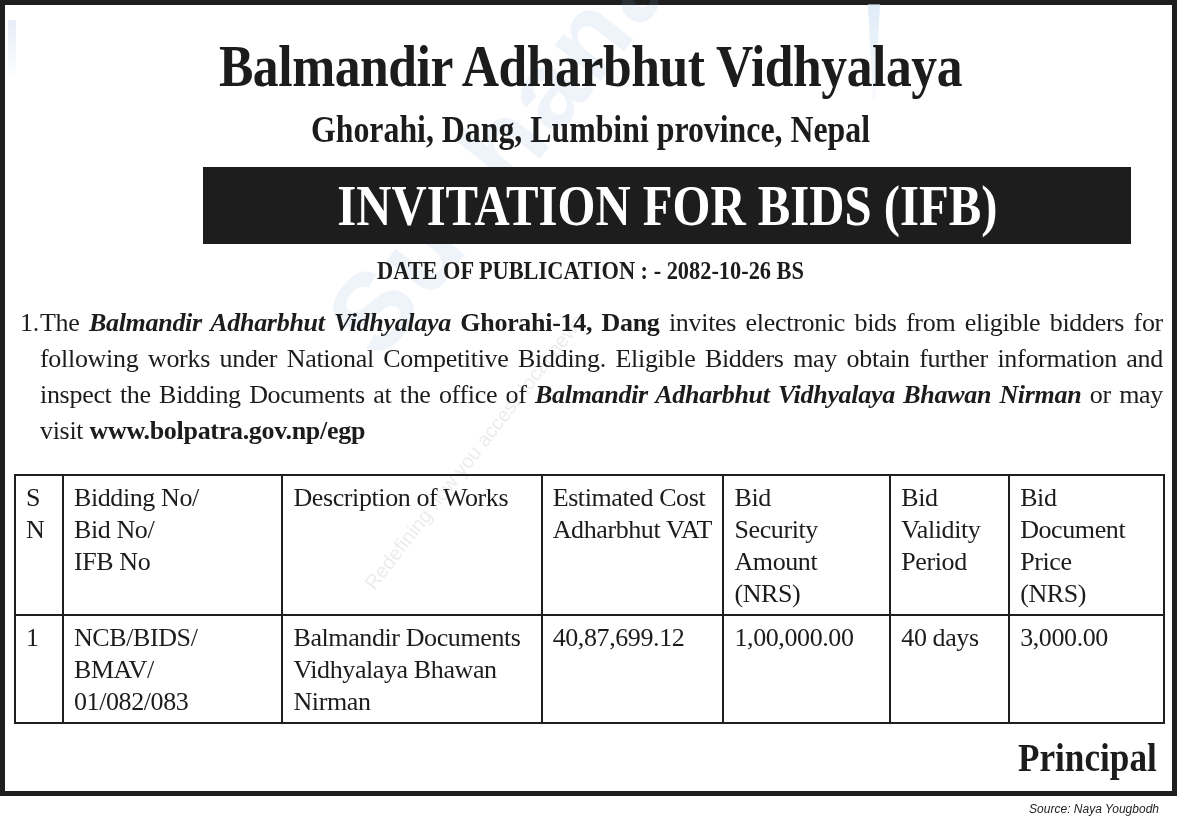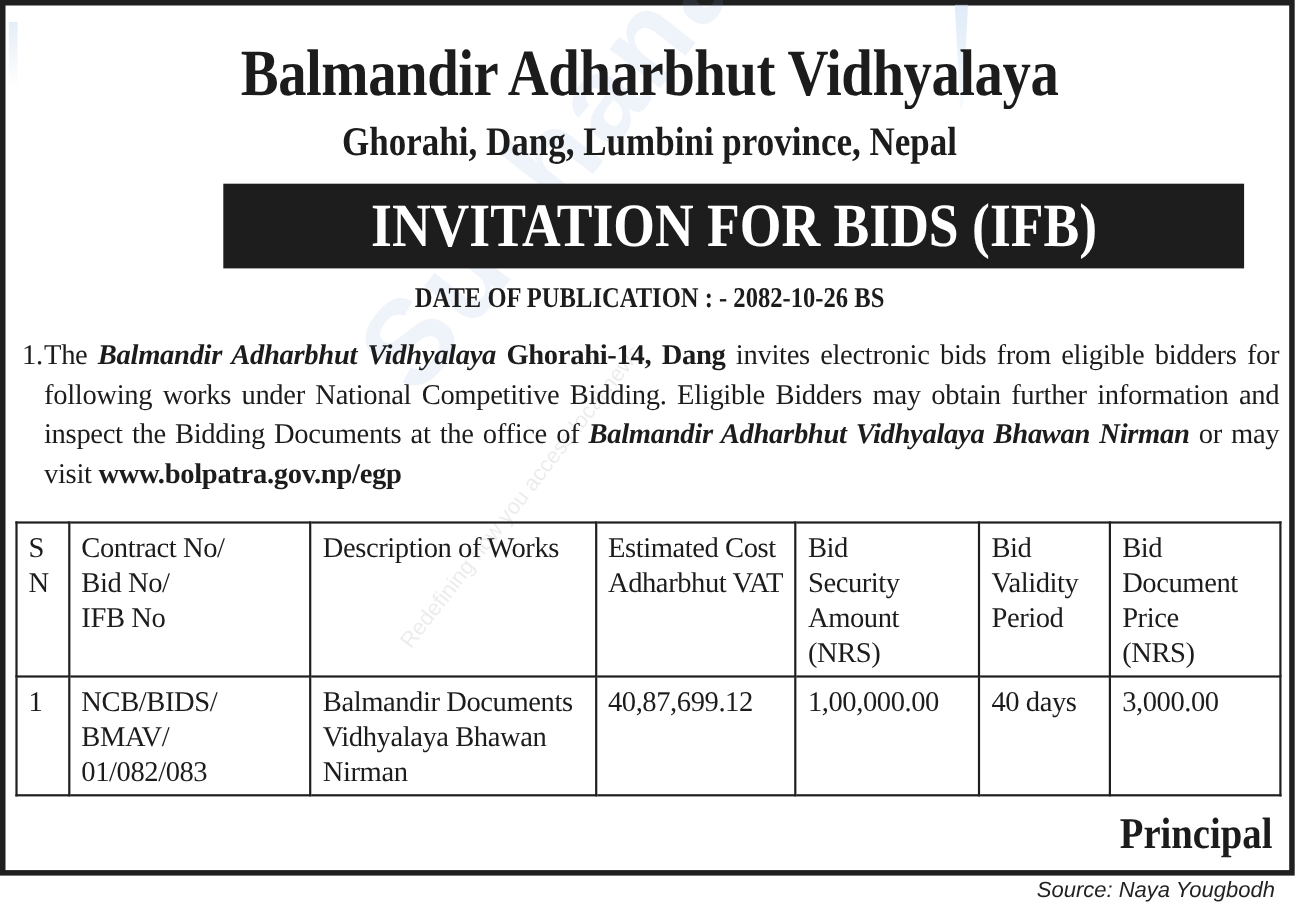--- a/index.html
+++ b/index.html
@@ -59,21 +59,21 @@
       padding: 6px 8px 4px 10px; letter-spacing: -0.4px;
     }
     table.bids thead th { height: 124px; }
     table.bids tbody td { height: 96px; }
     .principal {
       position: absolute; right: 24px; top: 734px; font-size: 40px; font-weight: bold;
       transform: scaleX(0.88); transform-origin: right; line-height: 48px;
     }
     .source {
       position: absolute; right: 22px; top: 799px; font-family: "Liberation Sans", sans-serif;
-      font-style: italic; font-size: 20px; color: #222; line-height: 20px; margin-left: 44px;
+      font-style: italic; font-size: 12px; color: #222; line-height: 20px; margin-left: 44px;
     }
     .deco-left {
       position: absolute; left: 8px; top: 20px; width: 8px; height: 60px;
       background: linear-gradient(#dfe9f5, #ffffff); opacity: 0.8;
     }
     .deco-top {
       position: absolute; left: 868px; top: 4px; width: 12px; height: 95px;
       background: linear-gradient(#c9def2, #f4f9fd); clip-path: polygon(0 0, 100% 0, 60% 100%, 40% 100%);
       opacity: 0.6;
     }
@@ -112,21 +112,21 @@
     <col style="width:119px">
     <col style="width:155px">
   </colgroup>
   <thead>
     <tr>
       <th>
           <div>S</div>
           <div>N</div>
         </th>
       <th>
-          <div>Contract No/</div>
+          <div>Bidding No/</div>
           <div>Bid No/</div>
           <div>IFB No</div>
         </th>
       <th>
           <div>Description of Works</div>
         </th>
       <th>
           <div>Estimated Cost</div>
           <div>Adharbhut VAT</div>
         </th>

